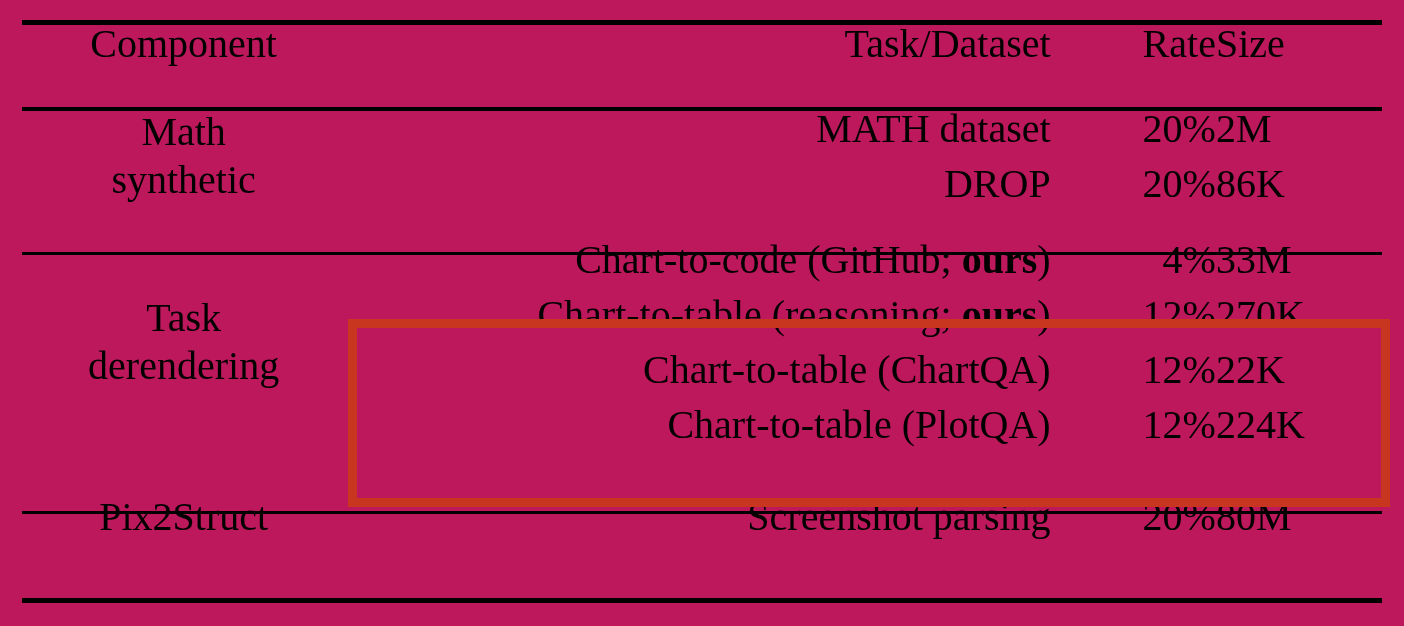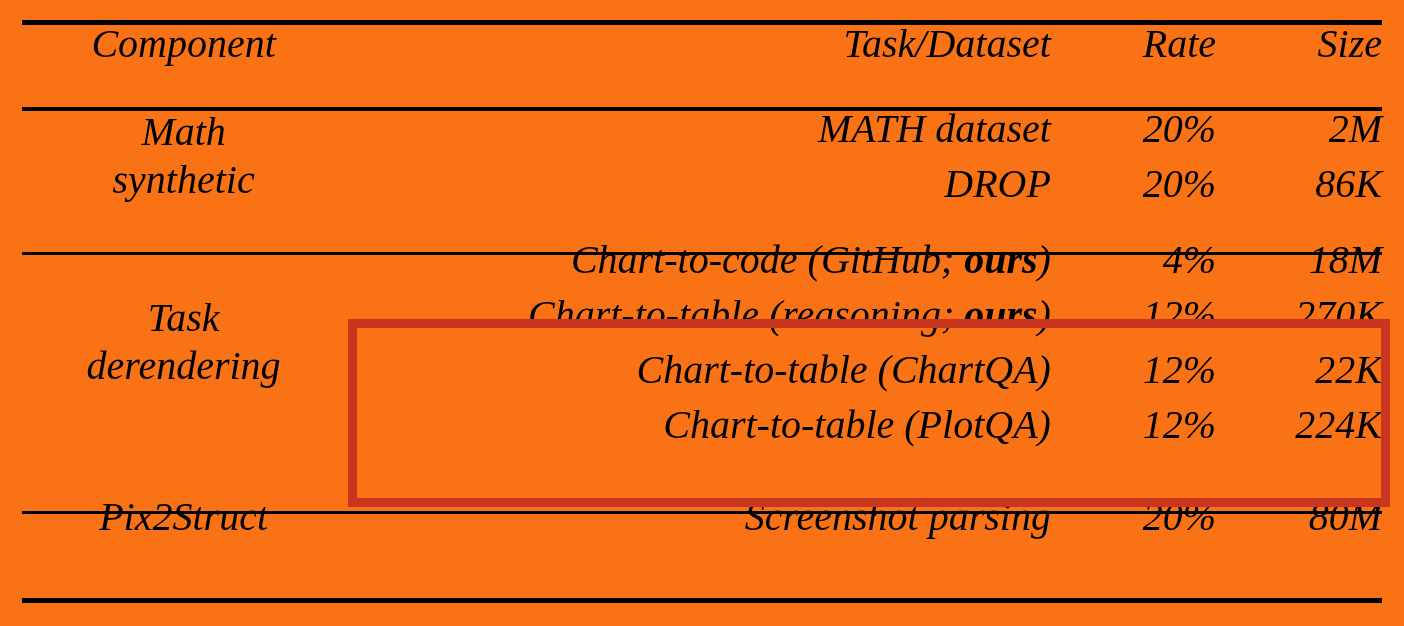--- a/index.html
+++ b/index.html
@@ -62,35 +62,35 @@
     border: 0;
     font-weight: normal;
     vertical-align: middle;
     white-space: nowrap;
   }
 
   
   .col-component { width: 330px; text-align: center; }
   .col-task      { width: 690px; text-align: right; padding-left: 24px !important; }
   .col-rate      { width: 170px; text-align: right; }
-  .col-size      { width: 170px; text-align: right; }
+  .col-size      { width: 170px; text-align: left; }
 
   
   tr.head-row td    { height: 87px; }
   tr.data-row td    { height: 55px; }
   tr.gap-row td     { height: 7px; }
   tr.gap-row-lg td  { height: 14px; }
   tr.pix-row td     { height: 87px; }
 
   .bold { font-weight: bold; }
 </style>
 </head>
 <body>
 
-<div id="page" style="background: #f97316; font-style: italic;">
+<div id="page" style="background: #be185d;">
 
   <div class="rule toprule" style="background: rgb(0, 0, 0);"></div>
   <div class="rule headrule" style="background: rgb(0, 0, 0);"></div>
   <div class="rule midrule1" style="background: rgb(0, 0, 0);"></div>
   <div class="rule midrule2" style="background: rgb(0, 0, 0);"></div>
   <div class="rule bottomrule" style="background: rgb(0, 0, 0);"></div>
 
   <table class="tbl">
     <tbody>
 
@@ -138,21 +138,21 @@
       </tr>
 
       <tr class="data-row">
         <td class="col-component" rowspan="4">
           <div>Task</div>
           <div style="height:8px"></div>
           <div>derendering</div>
         </td>
         <td class="col-task"><span>Chart-to-code (GitHub; </span><span class="bold">ours</span><span>)</span></td>
         <td class="col-rate">4%</td>
-        <td class="col-size">18M</td>
+        <td class="col-size">33M</td>
       </tr>
       <tr class="data-row">
         <td class="col-task"><span>Chart-to-table (reasoning; </span><span class="bold">ours</span><span>)</span></td>
         <td class="col-rate">12%</td>
         <td class="col-size">270K</td>
       </tr>
       <tr class="data-row">
         <td class="col-task"><span>Chart-to-table (ChartQA)</span></td>
         <td class="col-rate">12%</td>
         <td class="col-size">22K</td>

